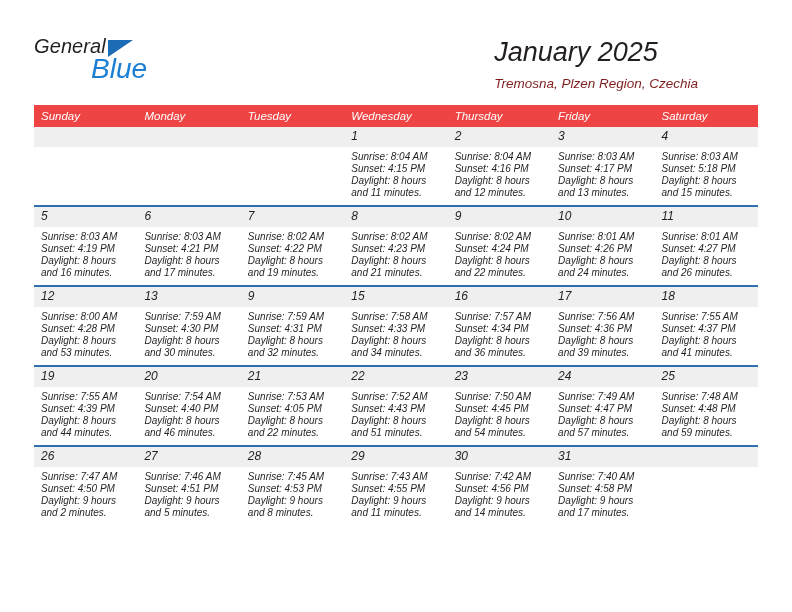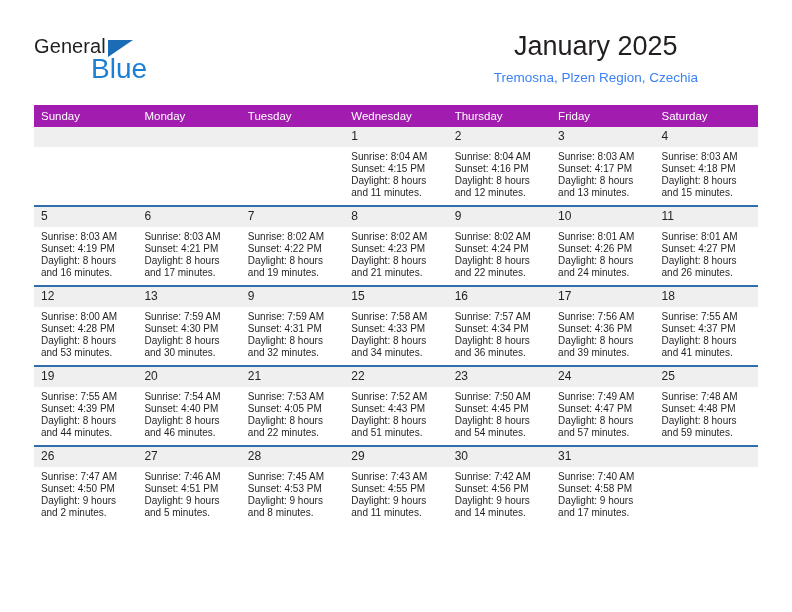--- a/index.html
+++ b/index.html
@@ -12,20 +12,21 @@
     height: 612px;
     font-family: "Liberation Sans", sans-serif;
     color: #231f20;
     overflow: hidden;
   }
   .page {
     position: relative;
     width: 732px;
     height: 612px;
     box-sizing: border-box;
+    font-style: italic;
   }
 
   
   .header {
     position: absolute;
     left: 34px;
     top: 30px;
     right: 34px;
     height: 62px;
   }
@@ -59,51 +60,51 @@
     left: 57px;
     top: 18px;
     font-size: 28px;
     color: #1b7fd4;
     font-family: "Liberation Sans", sans-serif;
   }
 
   .title-block {
     position: absolute;
     right: 0;
-    top: 0;
-    text-align: center;
+    top: 6px;
+    text-align: left;
   }
   .cal-title {
     font-size: 27px;
     color: #231f20;
     line-height: 32px;
     white-space: nowrap;
   }
   .cal-subtitle {
     margin-top: 8px;
     font-size: 13.5px;
-    color: #3b82f6;
+    color: #7f1d1d;
     line-height: 16px;
     white-space: nowrap;
   }
 
   
   .calendar {
     position: absolute;
     left: 34px;
     top: 105px;
     width: 724px;
   }
   table.cal {
     width: 724px;
     border-collapse: collapse;
     table-layout: fixed;
   }
   table.cal th {
-    background: #a21caf;
+    background: #ef4444;
     color: #ffffff;
     font-size: 11.5px;
     font-weight: normal;
     text-align: left;
     padding: 5px 0 5px 7px;
     height: 11px;
     border: none;
   }
   table.cal td {
     vertical-align: top;
@@ -227,21 +228,21 @@
                 <div>Sunrise: 8:03 AM</div>
                 <div>Sunset: 4:17 PM</div>
                 <div>Daylight: 8 hours</div>
                 <div>and 13 minutes.</div>
               </div>
             </td>
             <td>
               <div class="daynum">4</div>
               <div class="details">
                 <div>Sunrise: 8:03 AM</div>
-                <div>Sunset: 4:18 PM</div>
+                <div>Sunset: 5:18 PM</div>
                 <div>Daylight: 8 hours</div>
                 <div>and 15 minutes.</div>
               </div>
             </td>
           </tr>
           <tr class="week-row">
             <td>
               <div class="daynum">5</div>
               <div class="details">
                 <div>Sunrise: 8:03 AM</div>

